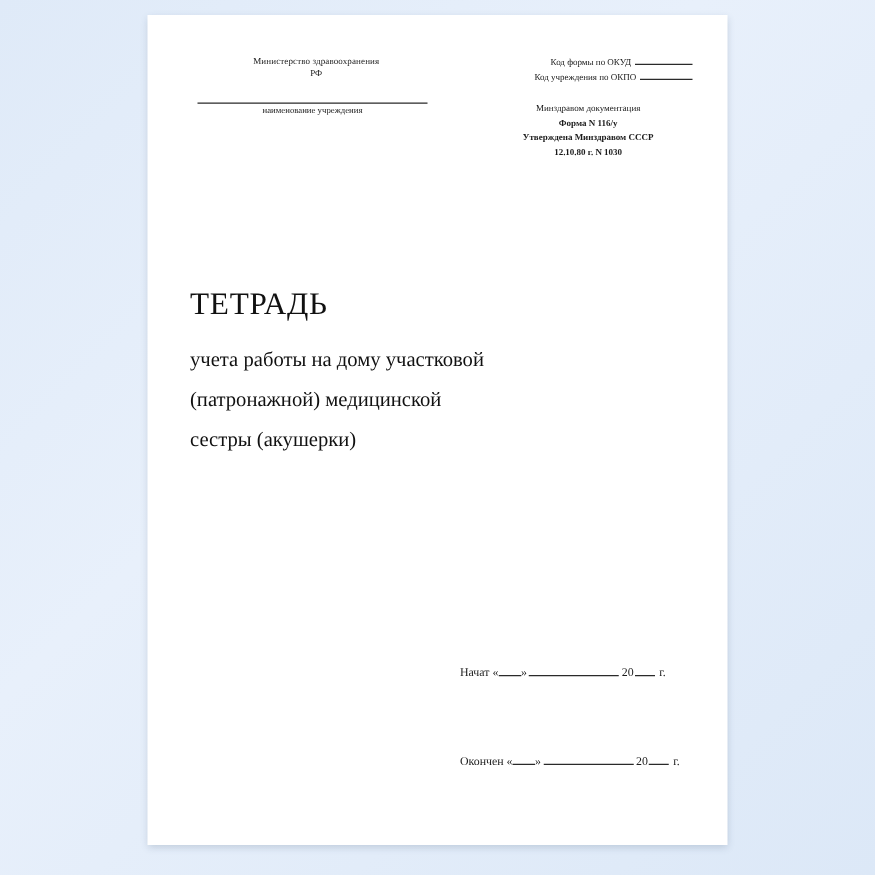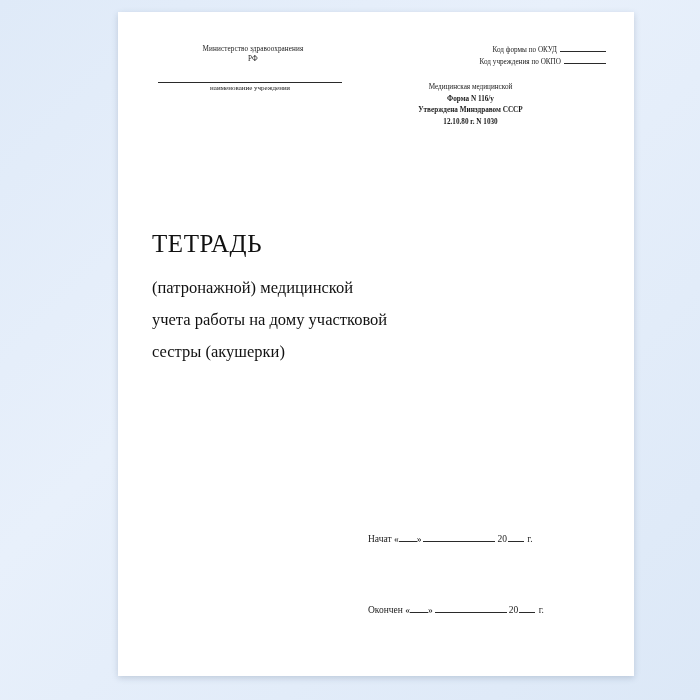--- a/index.html
+++ b/index.html
@@ -15,21 +15,21 @@
   }
   .stage {
     position: relative;
     width: 700px;
     height: 700px;
   }
   .page-sheet {
     position: absolute;
     left: 118px;
     top: 12px;
-    width: 516px;
+    width: 464px;
     height: 664px;
     background: #ffffff;
     box-shadow: 0 2px 6px rgba(60, 80, 110, 0.22);
   }
   .inner {
     position: absolute;
     left: 0;
     top: 0;
     right: 0;
     bottom: 0;
@@ -188,32 +188,32 @@
         <div class="codes-block">
           <div class="code-row">
             <span>Код формы по ОКУД</span><span class="code-blank"></span>
           </div>
           <div class="code-row">
             <span>Код учреждения по ОКПО</span><span class="code-blank short"></span>
           </div>
         </div>
 
         <div class="doc-block">
-          <div class="doc-line plain">Медицинская медицинской</div>
+          <div class="doc-line plain">Минздравом документация</div>
           <div class="doc-line">Форма N 116/у</div>
           <div class="doc-line">Утверждена Минздравом СССР</div>
           <div class="doc-line">12.10.80 г. N 1030</div>
         </div>
 
       </div>
 
       <div class="title-zone">
         <div class="title-main">ТЕТРАДЬ</div>
+        <div class="title-sub">учета работы на дому участковой</div>
         <div class="title-sub">(патронажной) медицинской</div>
-        <div class="title-sub">учета работы на дому участковой</div>
         <div class="title-sub">сестры (акушерки)</div>
       </div>
 
       <div class="footer-zone">
         <div class="footer-row">
           <span class="lbl">Начат</span>
           <span>«</span><span class="fill-short"></span><span>»</span><span class="fill-long"></span><span>20</span><span class="fill-tiny"></span>
           <span>г.</span>
         </div>
         <div class="footer-row">

